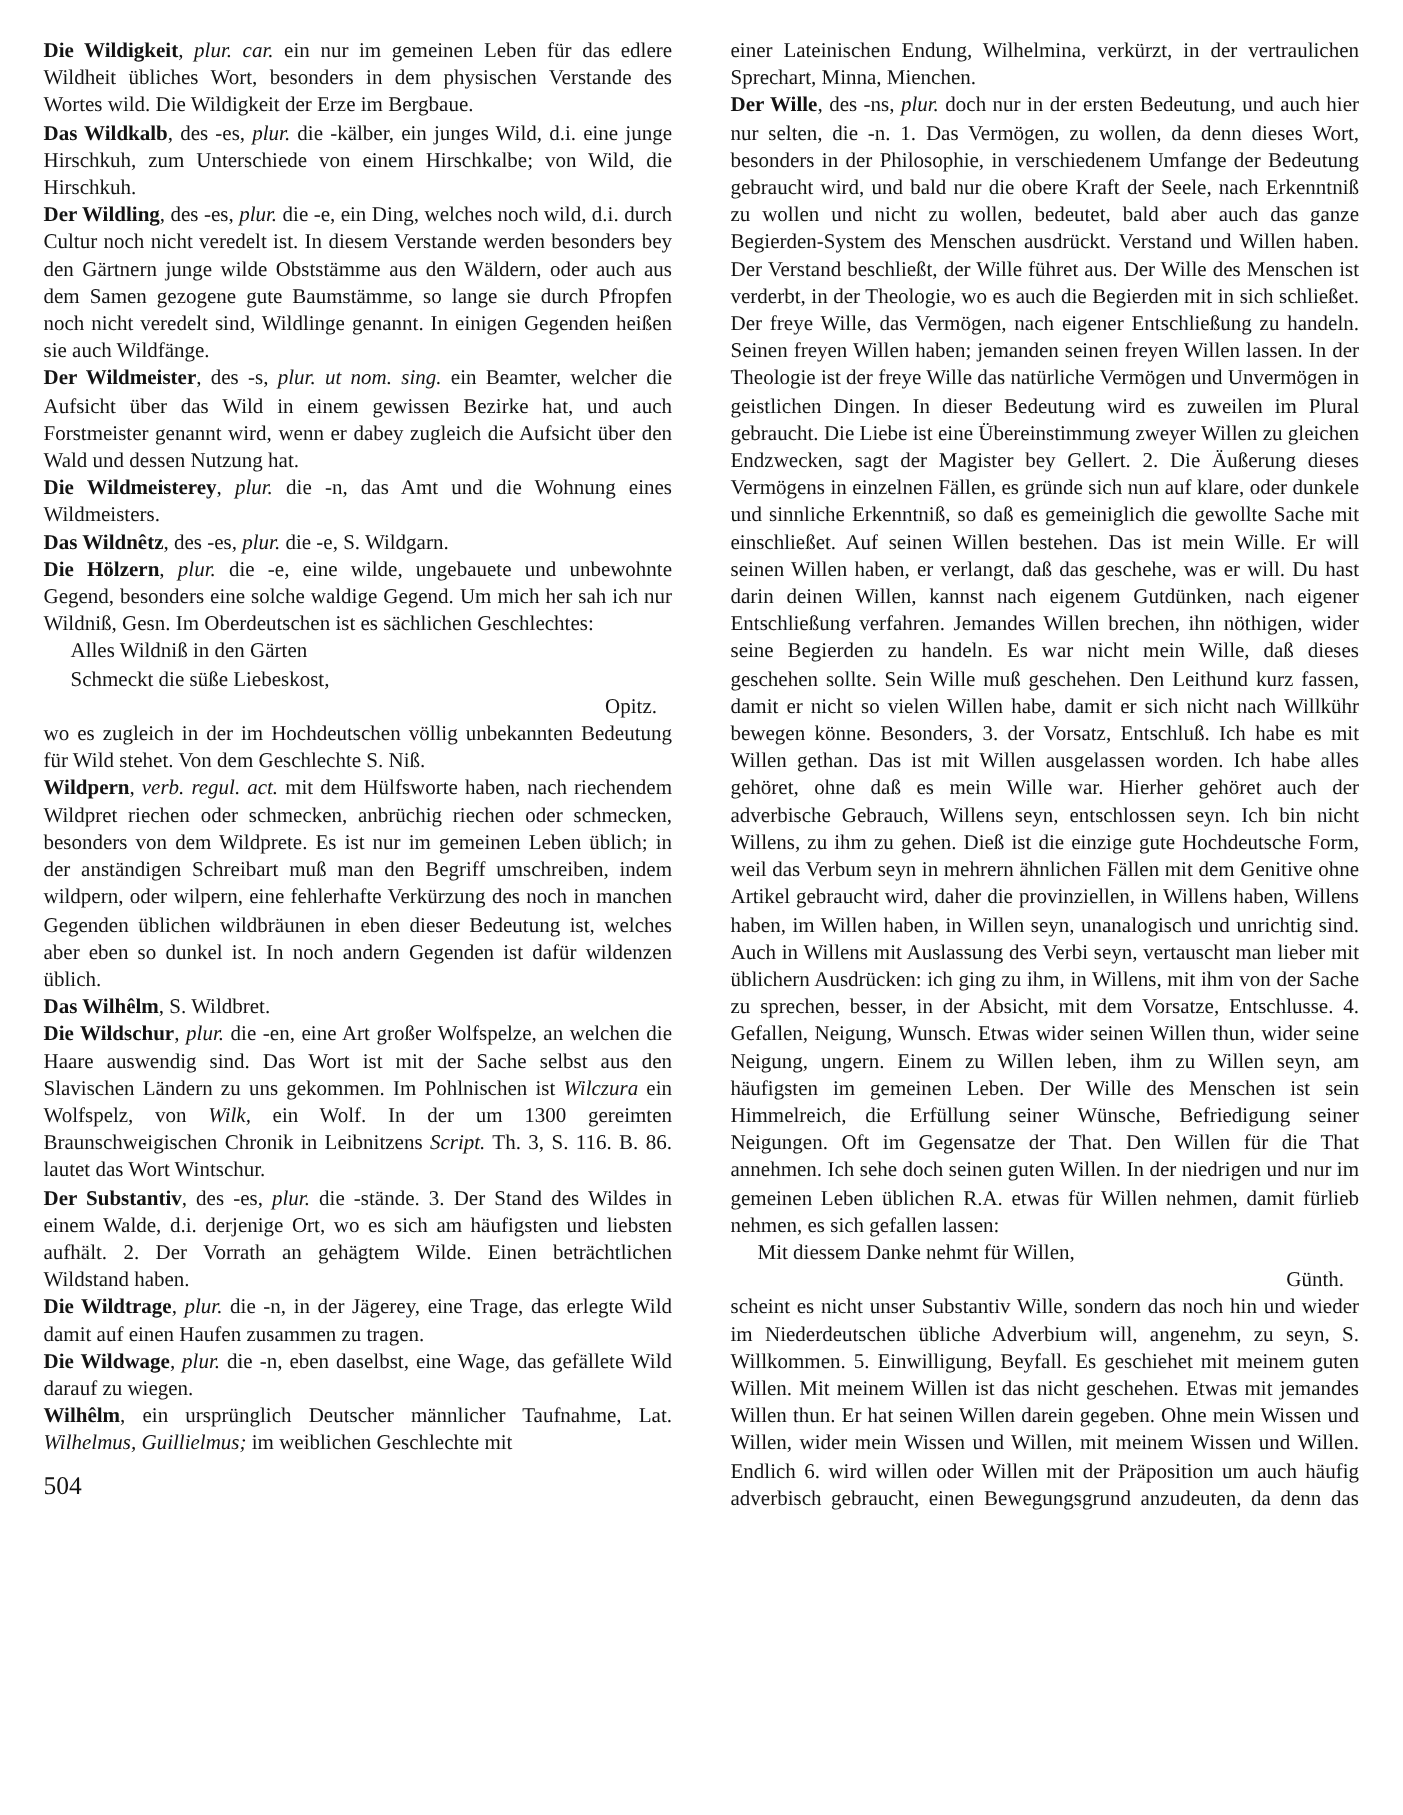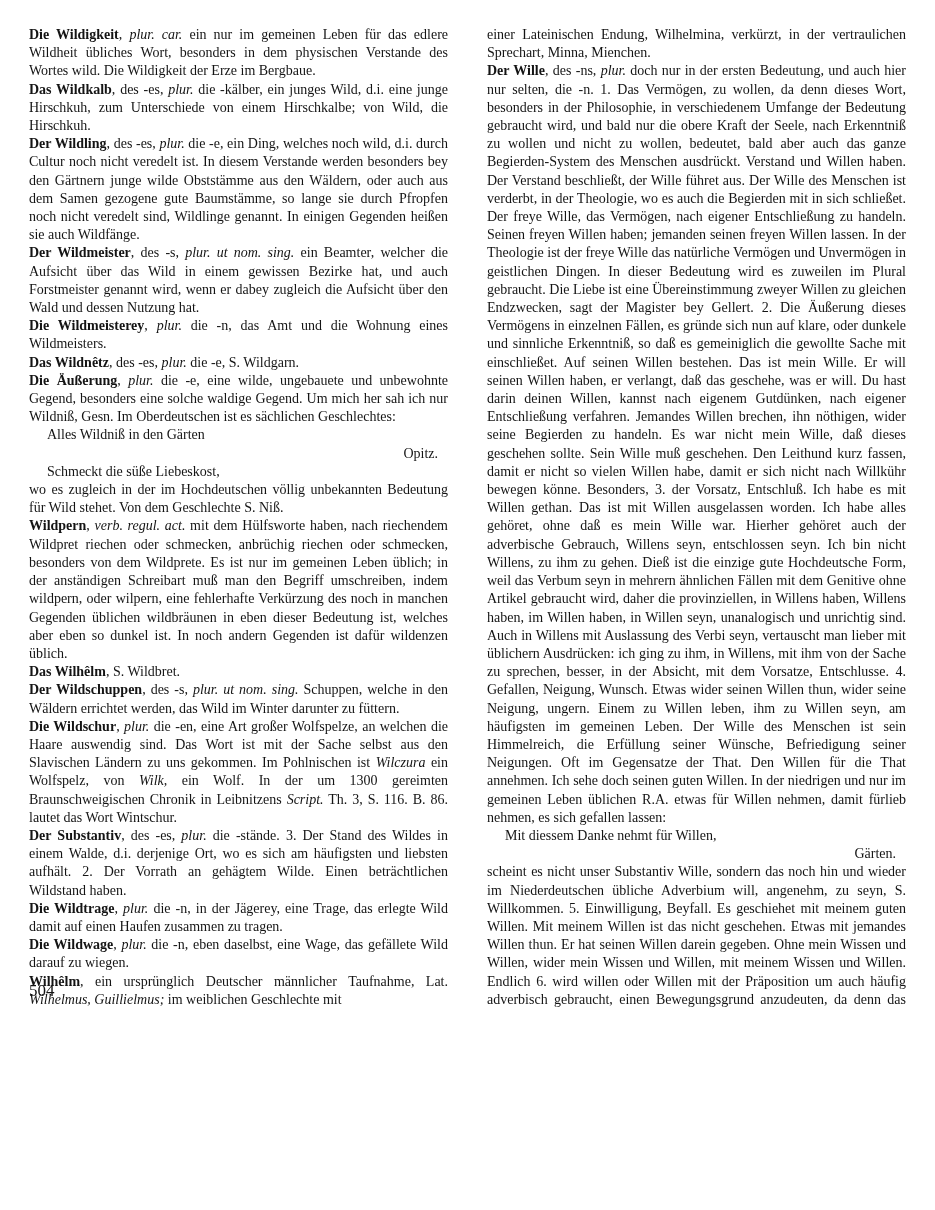--- a/index.html
+++ b/index.html
@@ -60,36 +60,35 @@
 
 <div class="page">
   <div class="columns">
     <div class="column">
         <p class="para entry"><b>Die Wildigkeit</b><span>, </span><i>plur. car.</i><span> ein nur im gemeinen Leben für das edlere Wildheit übliches Wort, besonders in dem physischen Verstande des Wortes wild. Die Wildigkeit der Erze im Bergbaue.</span></p>
         <p class="para entry"><b>Das Wildkalb</b><span>, des -es, </span><i>plur.</i><span> die -kälber, ein junges Wild, d.i. eine junge Hirschkuh, zum Unterschiede von einem Hirschkalbe; von Wild, die Hirschkuh.</span></p>
         <p class="para entry"><b>Der Wildling</b><span>, des -es, </span><i>plur.</i><span> die -e, ein Ding, welches noch wild, d.i. durch Cultur noch nicht veredelt ist. In diesem Verstande werden besonders bey den Gärtnern junge wilde Obststämme aus den Wäldern, oder auch aus dem Samen gezogene gute Baumstämme, so lange sie durch Pfropfen noch nicht veredelt sind, Wildlinge genannt. In einigen Gegenden heißen sie auch Wildfänge.</span></p>
         <p class="para entry"><b>Der Wildmeister</b><span>, des -s, </span><i>plur. ut nom. sing.</i><span> ein Beamter, welcher die Aufsicht über das Wild in einem gewissen Bezirke hat, und auch Forstmeister genannt wird, wenn er dabey zugleich die Aufsicht über den Wald und dessen Nutzung hat.</span></p>
         <p class="para entry"><b>Die Wildmeisterey</b><span>, </span><i>plur.</i><span> die -n, das Amt und die Wohnung eines Wildmeisters.</span></p>
         <p class="para entry"><b>Das Wildnêtz</b><span>, des -es, </span><i>plur.</i><span> die -e, S. Wildgarn.</span></p>
-        <p class="para entry"><b>Die Äußerung</b><span>, </span><i>plur.</i><span> die -e, eine wilde, ungebauete und unbewohnte Gegend, besonders eine solche waldige Gegend. Um mich her sah ich nur Wildniß, Gesn. Im Oberdeutschen ist es sächlichen Geschlechtes:</span></p>
+        <p class="para entry"><b>Die Hölzern</b><span>, </span><i>plur.</i><span> die -e, eine wilde, ungebauete und unbewohnte Gegend, besonders eine solche waldige Gegend. Um mich her sah ich nur Wildniß, Gesn. Im Oberdeutschen ist es sächlichen Geschlechtes:</span></p>
         <p class="para verse"><span>Alles Wildniß in den Gärten</span></p>
+        <p class="para verse"><span>Schmeckt die süße Liebeskost,</span></p>
         <p class="para attr"><span>Opitz.</span></p>
-        <p class="para verse"><span>Schmeckt die süße Liebeskost,</span></p>
         <p class="para text"><span>wo es zugleich in der im Hochdeutschen völlig unbekannten Bedeutung für Wild stehet. Von dem Geschlechte S. Niß.</span></p>
         <p class="para entry"><b>Wildpern</b><span>, </span><i>verb. regul. act.</i><span> mit dem Hülfsworte haben, nach riechendem Wildpret riechen oder schmecken, anbrüchig riechen oder schmecken, besonders von dem Wildprete. Es ist nur im gemeinen Leben üblich; in der anständigen Schreibart muß man den Begriff umschreiben, indem wildpern, oder wilpern, eine fehlerhafte Verkürzung des noch in manchen Gegenden üblichen wildbräunen in eben dieser Bedeutung ist, welches aber eben so dunkel ist. In noch andern Gegenden ist dafür wildenzen üblich.</span></p>
         <p class="para entry"><b>Das Wilhêlm</b><span>, S. Wildbret.</span></p>
-        <p class="para entry"><b>Der Wildschuppen</b><span>, des -s, </span><i>plur. ut nom. sing.</i><span> Schuppen, welche in den Wäldern errichtet werden, das Wild im Winter darunter zu füttern.</span></p>
         <p class="para entry"><b>Die Wildschur</b><span>, </span><i>plur.</i><span> die -en, eine Art großer Wolfspelze, an welchen die Haare auswendig sind. Das Wort ist mit der Sache selbst aus den Slavischen Ländern zu uns gekommen. Im Pohlnischen ist </span><i>Wilczura</i><span> ein Wolfspelz, von </span><i>Wilk,</i><span> ein Wolf. In der um 1300 gereimten Braunschweigischen Chronik in Leibnitzens </span><i>Script.</i><span> Th. 3, S. 116. B. 86. lautet das Wort Wintschur.</span></p>
         <p class="para entry"><b>Der Substantiv</b><span>, des -es, </span><i>plur.</i><span> die -stände. 3. Der Stand des Wildes in einem Walde, d.i. derjenige Ort, wo es sich am häufigsten und liebsten aufhält. 2. Der Vorrath an gehägtem Wilde. Einen beträchtlichen Wildstand haben.</span></p>
         <p class="para entry"><b>Die Wildtrage</b><span>, </span><i>plur.</i><span> die -n, in der Jägerey, eine Trage, das erlegte Wild damit auf einen Haufen zusammen zu tragen.</span></p>
         <p class="para entry"><b>Die Wildwage</b><span>, </span><i>plur.</i><span> die -n, eben daselbst, eine Wage, das gefällete Wild darauf zu wiegen.</span></p>
         <p class="para entry"><b>Wilhêlm</b><span>, ein ursprünglich Deutscher männlicher Taufnahme, Lat. </span><i>Wilhelmus, Guillielmus;</i><span> im weiblichen Geschlechte mit</span></p>
       </div>
     <div class="column">
         <p class="para text"><span>einer Lateinischen Endung, Wilhelmina, verkürzt, in der vertraulichen Sprechart, Minna, Mienchen.</span></p>
         <p class="para entry"><b>Der Wille</b><span>, des -ns, </span><i>plur.</i><span> doch nur in der ersten Bedeutung, und auch hier nur selten, die -n. 1. Das Vermögen, zu wollen, da denn dieses Wort, besonders in der Philosophie, in verschiedenem Umfange der Bedeutung gebraucht wird, und bald nur die obere Kraft der Seele, nach Erkenntniß zu wollen und nicht zu wollen, bedeutet, bald aber auch das ganze Begierden-System des Menschen ausdrückt. Verstand und Willen haben. Der Verstand beschließt, der Wille führet aus. Der Wille des Menschen ist verderbt, in der Theologie, wo es auch die Begierden mit in sich schließet. Der freye Wille, das Vermögen, nach eigener Entschließung zu handeln. Seinen freyen Willen haben; jemanden seinen freyen Willen lassen. In der Theologie ist der freye Wille das natürliche Vermögen und Unvermögen in geistlichen Dingen. In dieser Bedeutung wird es zuweilen im Plural gebraucht. Die Liebe ist eine Übereinstimmung zweyer Willen zu gleichen Endzwecken, sagt der Magister bey Gellert. 2. Die Äußerung dieses Vermögens in einzelnen Fällen, es gründe sich nun auf klare, oder dunkele und sinnliche Erkenntniß, so daß es gemeiniglich die gewollte Sache mit einschließet. Auf seinen Willen bestehen. Das ist mein Wille. Er will seinen Willen haben, er verlangt, daß das geschehe, was er will. Du hast darin deinen Willen, kannst nach eigenem Gutdünken, nach eigener Entschließung verfahren. Jemandes Willen brechen, ihn nöthigen, wider seine Begierden zu handeln. Es war nicht mein Wille, daß dieses geschehen sollte. Sein Wille muß geschehen. Den Leithund kurz fassen, damit er nicht so vielen Willen habe, damit er sich nicht nach Willkühr bewegen könne. Besonders, 3. der Vorsatz, Entschluß. Ich habe es mit Willen gethan. Das ist mit Willen ausgelassen worden. Ich habe alles gehöret, ohne daß es mein Wille war. Hierher gehöret auch der adverbische Gebrauch, Willens seyn, entschlossen seyn. Ich bin nicht Willens, zu ihm zu gehen. Dieß ist die einzige gute Hochdeutsche Form, weil das Verbum seyn in mehrern ähnlichen Fällen mit dem Genitive ohne Artikel gebraucht wird, daher die provinziellen, in Willens haben, Willens haben, im Willen haben, in Willen seyn, unanalogisch und unrichtig sind. Auch in Willens mit Auslassung des Verbi seyn, vertauscht man lieber mit üblichern Ausdrücken: ich ging zu ihm, in Willens, mit ihm von der Sache zu sprechen, besser, in der Absicht, mit dem Vorsatze, Entschlusse. 4. Gefallen, Neigung, Wunsch. Etwas wider seinen Willen thun, wider seine Neigung, ungern. Einem zu Willen leben, ihm zu Willen seyn, am häufigsten im gemeinen Leben. Der Wille des Menschen ist sein Himmelreich, die Erfüllung seiner Wünsche, Befriedigung seiner Neigungen. Oft im Gegensatze der That. Den Willen für die That annehmen. Ich sehe doch seinen guten Willen. In der niedrigen und nur im gemeinen Leben üblichen R.A. etwas für Willen nehmen, damit fürlieb nehmen, es sich gefallen lassen:</span></p>
         <p class="para verse"><span>Mit diessem Danke nehmt für Willen,</span></p>
-        <p class="para attr"><span>Gärten.</span></p>
+        <p class="para attr"><span>Günth.</span></p>
         <p class="para text"><span>scheint es nicht unser Substantiv Wille, sondern das noch hin und wieder im Niederdeutschen übliche Adverbium will, angenehm, zu seyn, S. Willkommen. 5. Einwilligung, Beyfall. Es geschiehet mit meinem guten Willen. Mit meinem Willen ist das nicht geschehen. Etwas mit jemandes Willen thun. Er hat seinen Willen darein gegeben. Ohne mein Wissen und Willen, wider mein Wissen und Willen, mit meinem Wissen und Willen. Endlich 6. wird willen oder Willen mit der Präposition um auch häufig adverbisch gebraucht, einen Bewegungsgrund anzudeuten, da denn das Substantiv, von welchem der Bewegungsgrund hergenommen wird, im Genitiv zwischen beyden stehet; woraus erhellet, daß Willen hier zwar als ein Adverbium ge-</span></p>
       </div>
   </div>
   <div class="pageno">504</div>
 </div>
 
 </body></html>

